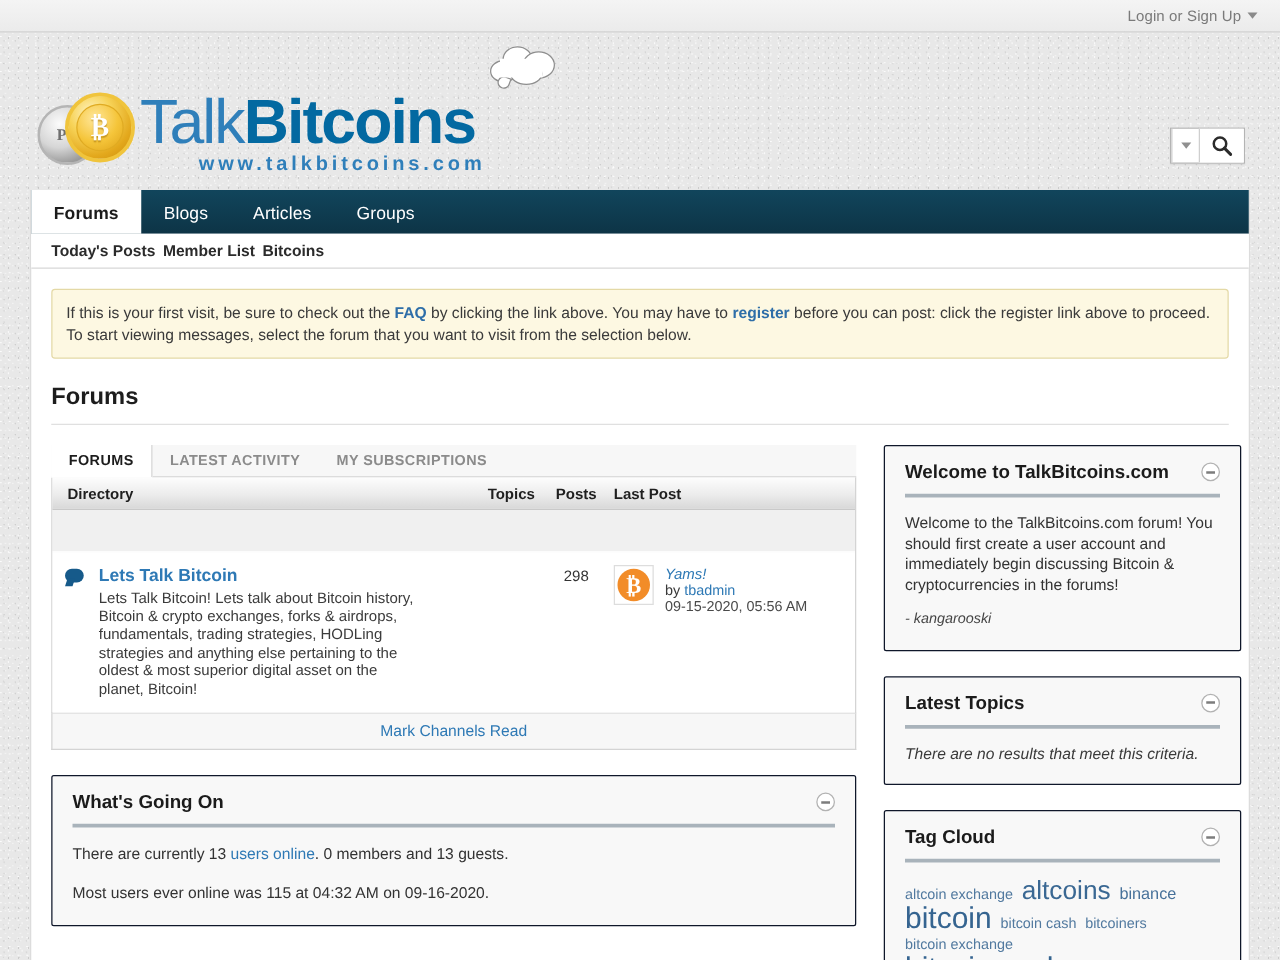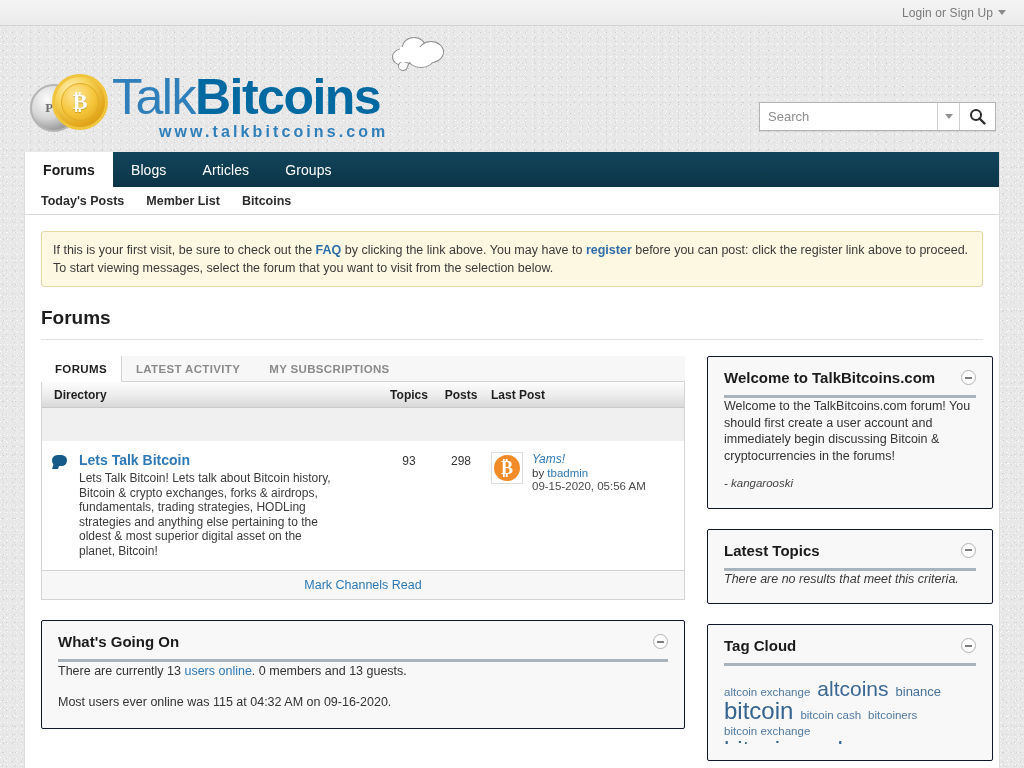--- a/index.html
+++ b/index.html
@@ -213,21 +213,21 @@
     color: #1b1b1b;
     font-weight: bold;
   }
   .subnav {
     height: 28px;
     background: #fff;
     border-bottom: 1px solid #d8d8d8;
     display: flex;
     align-items: center;
     padding-left: 16px;
-    gap: 22px;
+    gap: 6px;
   }
   .subnav-item {
     font-size: 12.5px;
     font-weight: bold;
     color: #2b2b2b;
     cursor: pointer;
   }
 
   .content {
     padding: 16px 16px 0 16px;
@@ -391,21 +391,21 @@
   .collapse-icon {
     width: 15px; height: 15px;
     border-radius: 50%;
     border: 1px solid #b2b2b2;
     background: #fff;
     display: flex; align-items: center; justify-content: center;
     cursor: pointer;
     flex: none;
   }
   .collapse-icon i { display: block; width: 7px; height: 2px; background: #7d7d7d; }
-  .block-body { padding-top: 0; font-size: 12.5px; line-height: 19px; color: #333; }
+  .block-body { padding-top: 12px; font-size: 12.5px; line-height: 19px; color: #333; }
   .block-body p { margin: 0 0 12px 0; }
   .block-body p:last-child { margin-bottom: 0; }
   .block-body a { color: #2e79b5; text-decoration: none; cursor: pointer; }
 
   .side-block { margin-top: 0; margin-bottom: 20px; }
   .side-block .block-body { font-size: 12.5px; line-height: 16.5px; }
   .sig { font-style: italic; font-size: 11.5px; color: #444; margin-top: 11px; }
   .muted-italic { font-style: italic; color: #3a3a3a; }
 
   
@@ -460,21 +460,20 @@
         <span class="puff p2"></span>
         <span class="puff p3"></span>
         <span class="puff p4"></span>
         <span class="tail"></span>
         <span class="cover"></span>
       </div>
     </div>
   </div>
 
   <div class="searchbar">
-    <input class="search-input" type="text" placeholder="Search" style="">
     <div class="search-drop">
       <i></i>
     </div>
     <div class="search-go">
       <svg width="17" height="17" viewBox="0 0 17 17">
         <circle cx="7" cy="7" r="5" fill="none" stroke="#2b2b2b" stroke-width="2"></circle>
         <line x1="10.5" y1="10.5" x2="15.5" y2="15.5" stroke="#2b2b2b" stroke-width="2.4" stroke-linecap="round"></line>
       </svg>
     </div>
   </div>
@@ -528,21 +527,20 @@
             <div class="frow-icon">
               <div class="bubble-icon">
                 <span class="b1"></span>
                   <span class="b2"></span>
               </div>
             </div>
             <div class="frow-main">
               <div class="frow-title">Lets Talk Bitcoin</div>
               <div class="frow-desc">Lets Talk Bitcoin! Lets talk about Bitcoin history, Bitcoin &amp; crypto exchanges, forks &amp; airdrops, fundamentals, trading strategies, HODLing strategies and anything else pertaining to the oldest &amp; most superior digital asset on the planet, Bitcoin!</div>
             </div>
-            <div class="frow-topics">93</div>
             <div class="frow-posts">298</div>
             <div class="frow-last">
               <div class="avatar-box">
                 <div class="avatar-circle">₿</div>
               </div>
               <div class="last-meta">
                 <div class="last-title">Yams!</div>
                 <div class="last-by"><span>by </span><a>tbadmin</a></div>
                 <div class="last-date">09-15-2020, 05:56 AM</div>
               </div>

